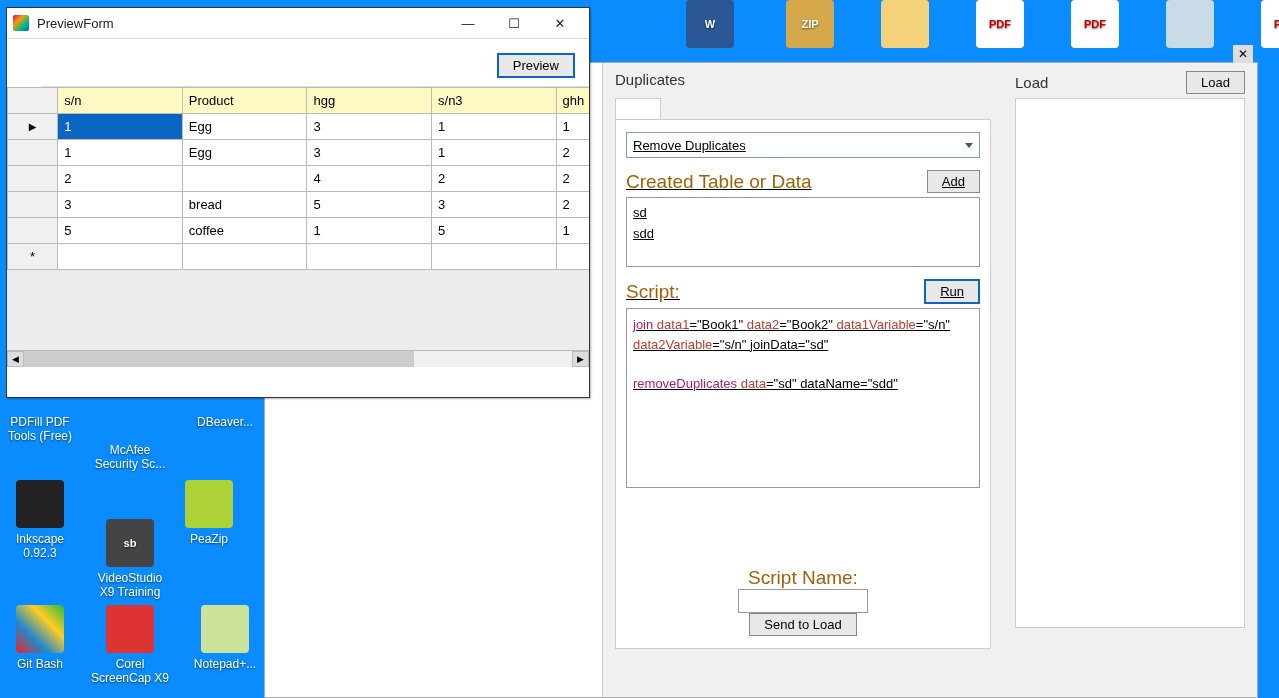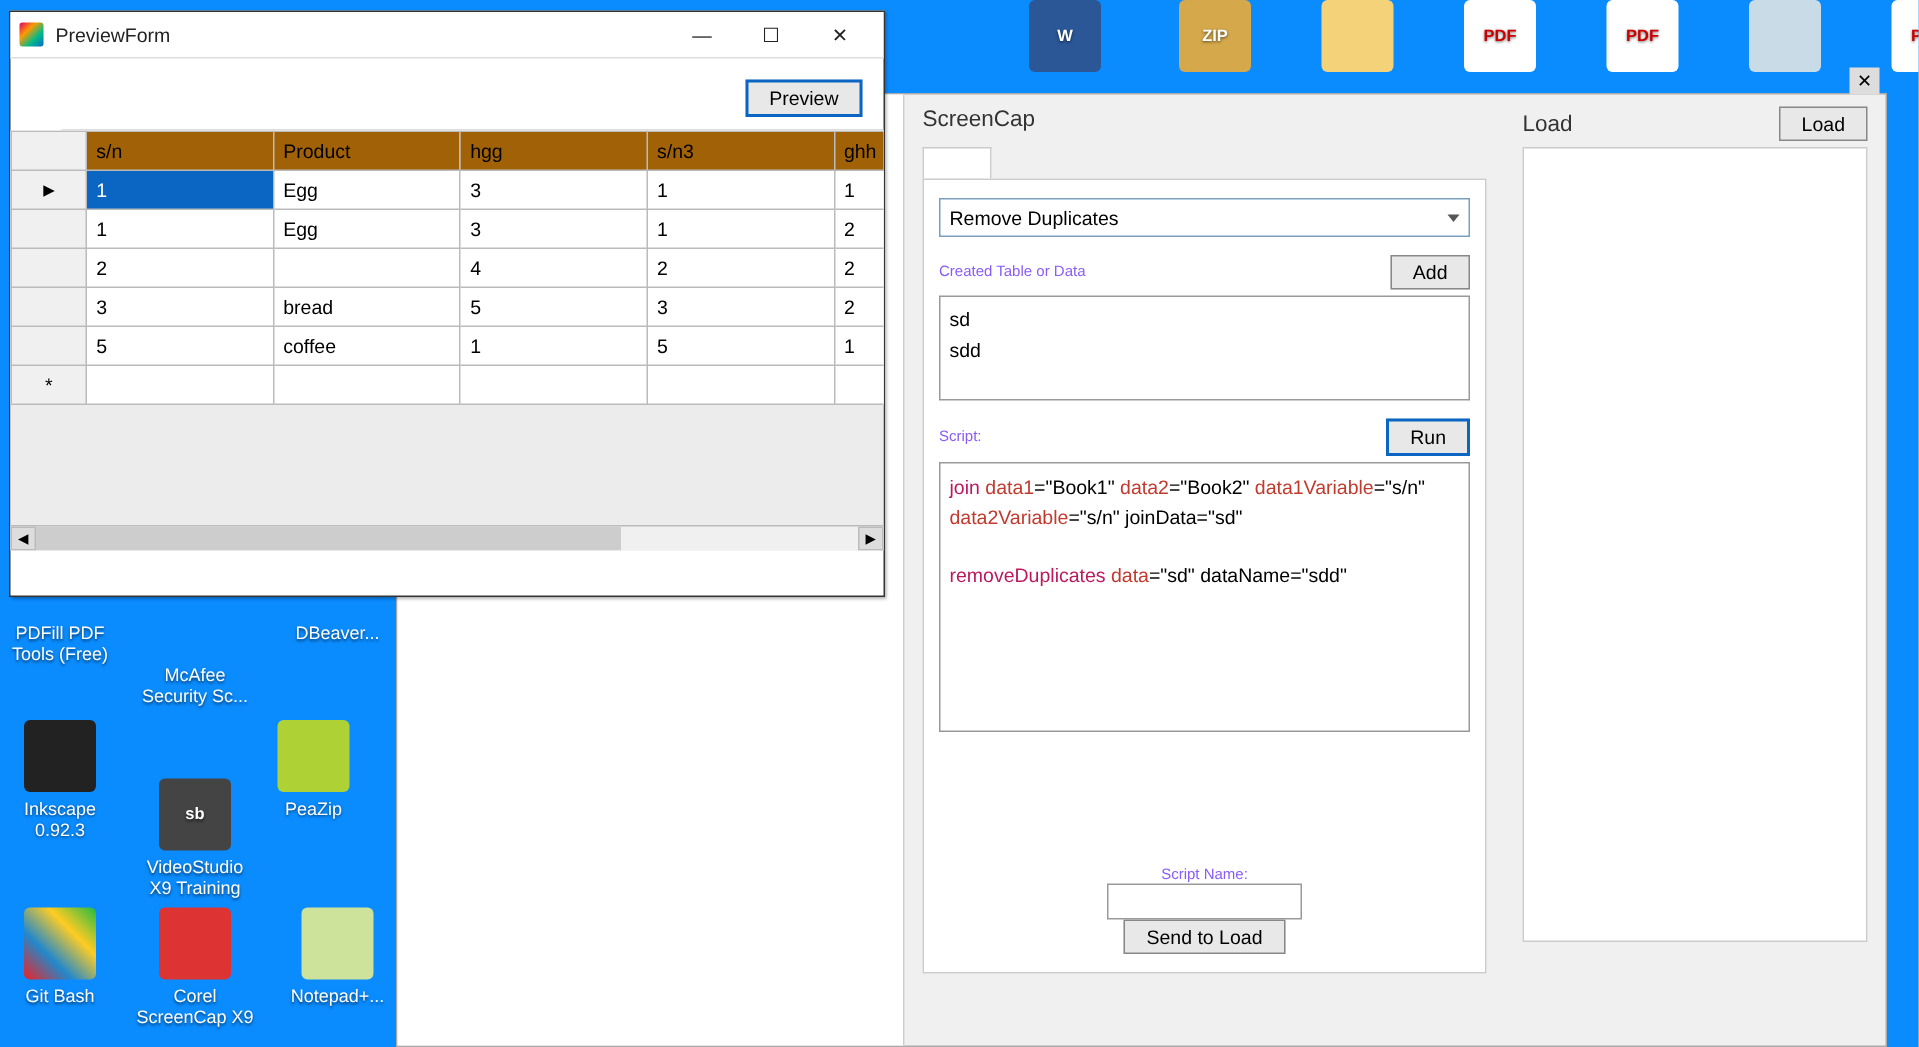--- a/index.html
+++ b/index.html
@@ -14,30 +14,30 @@
   .desk-icon.word .ico { background:#2b5797; color:#fff; }
 
   
   .app-window { position:absolute; left:264px; top:62px; width:994px; height:636px; background:#f0f0f0; border:1px solid #aaa; display:flex; }
   .app-left { width:338px; border-right:1px solid #ccc; background:#fff; }
   .app-mid { width:400px; padding:8px 12px; position:relative; }
   .app-right { flex:1; padding:8px 12px; position:relative; }
 
   .section-title { font-size:15px; color:#333; margin:0 0 10px; padding-top:0; }
   .tab-stub { width:46px; height:22px; background:#fff; border:1px solid #ccc; border-bottom:none; margin-bottom:-1px; }
-  .panel { background:#fff; border:1px solid #ccc; width:100%; padding:12px 10px 16px; height:530px; position:relative; }
+  .panel { background:#fff; border:1px solid #ccc; width:100%; padding:12px 10px 16px; height:530px; position:relative;text-decoration:underline; }
 
   .dropdown { width:100%; height:26px; border:1px solid #7a9fbd; background:#fff; padding:2px 6px; font-size:13px; display:flex; align-items:center; justify-content:space-between; }
   .dropdown::after { content:""; border-left:4px solid transparent; border-right:4px solid transparent; border-top:5px solid #555; }
 
   .btn { border:1px solid #888; background:#e8e8e8; padding:3px 14px; font-size:13px; cursor:pointer; }
   .btn-primary { border:2px solid #0a66c2; background:#e8e8e8; }
 
   .field-row { display:flex; align-items:center; justify-content:space-between; margin-top:12px; }
-  .field-label { font-size:10px; color:#8b5cf6; }
+  .field-label { font-size:19px; color:#a16207; }
 
   .listbox { width:100%; height:70px; border:1px solid #999; background:#fff; font-size:13px; padding:4px 6px; margin-top:4px; overflow:hidden; }
   .listbox div { padding:3px 0; }
 
   .scriptbox { width:100%; height:180px; border:1px solid #999; background:#fff; font-size:13px; padding:6px 6px; margin-top:4px; line-height:1.5; overflow:hidden; }
   .kw { color:#be185d; }
   .attr { color:#c23a2e; }
 
   .txt-input { border:1px solid #999; background:#fff; height:24px; width:130px; padding:2px 4px; font-size:13px; }
 
@@ -50,21 +50,21 @@
   .titlebar .win-icon { width:16px; height:16px; margin-right:8px; background:linear-gradient(135deg,#d06,#f90,#0b8,#06c); border-radius:2px; }
   .titlebar .title { flex:1; font-size:13px; color:#222; }
   .winbtns { display:flex; gap:0; }
   .winbtn { width:46px; height:24px; display:flex; align-items:center; justify-content:center; font-size:13px; color:#222; }
 
   .preview-toolbar { height:48px; display:flex; align-items:flex-end; justify-content:flex-end; padding:0 14px 8px; border-bottom:1px solid #ddd;margin-left:34px; }
   
   .grid-wrap { position:relative; height:280px; overflow:hidden; background:#ececec; }
   .grid { border-collapse:collapse; width:620px; background:#fff; font-size:13px; table-layout:fixed; }
   .grid th, .grid td { border:1px solid #bbb; padding:4px 6px; height:26px; text-align:left; background:#fff; }
-  .grid th { background:#a16207; font-weight:normal; }
+  .grid th { background:#fef9c3; font-weight:normal; }
   .grid .rowhdr { width:50px; background:#f0f0f0; text-align:center; }
   .grid .selected td.first { background:#0a66c2; color:#fff; }
   .rowptr { color:#000; font-size:10px; }
   .newrow { color:#000; text-align:center; }
 
   .hscroll { position:absolute; bottom:0; left:0; right:0; height:17px; background:#f0f0f0; border-top:1px solid #bbb; display:flex; }
   .hscroll .arrow { width:17px; height:100%; background:#ddd; border:1px solid #bbb; display:flex; align-items:center; justify-content:center; font-size:9px; }
   .hscroll .track { flex:1; position:relative; }
   .hscroll .thumb { position:absolute; left:0; width:390px; top:0; bottom:0; background:#cdcdcd; }
 
@@ -109,21 +109,21 @@
 
   <div class="desk-icon" style="left:555px; top:680px;"><span>RDAM Supp...</span></div>
   <div class="desk-icon" style="left:655px; top:680px;"><span>RDAM Mai...</span></div>
 </div>
 
 <div class="app-window">
   <div class="tab-close">✕</div>
   <div class="app-left"></div>
 
   <div class="app-mid">
-    <div class="section-title">ScreenCap</div>
+    <div class="section-title">Duplicates</div>
     <div class="tab-stub"></div>
     <div class="panel">
       <div class="dropdown">
         <span>Remove Duplicates</span>
       </div>
       <div class="field-row">
         <span class="field-label">Created Table or Data</span>
         <button class="btn">Add</button>
       </div>
       <div class="listbox">

